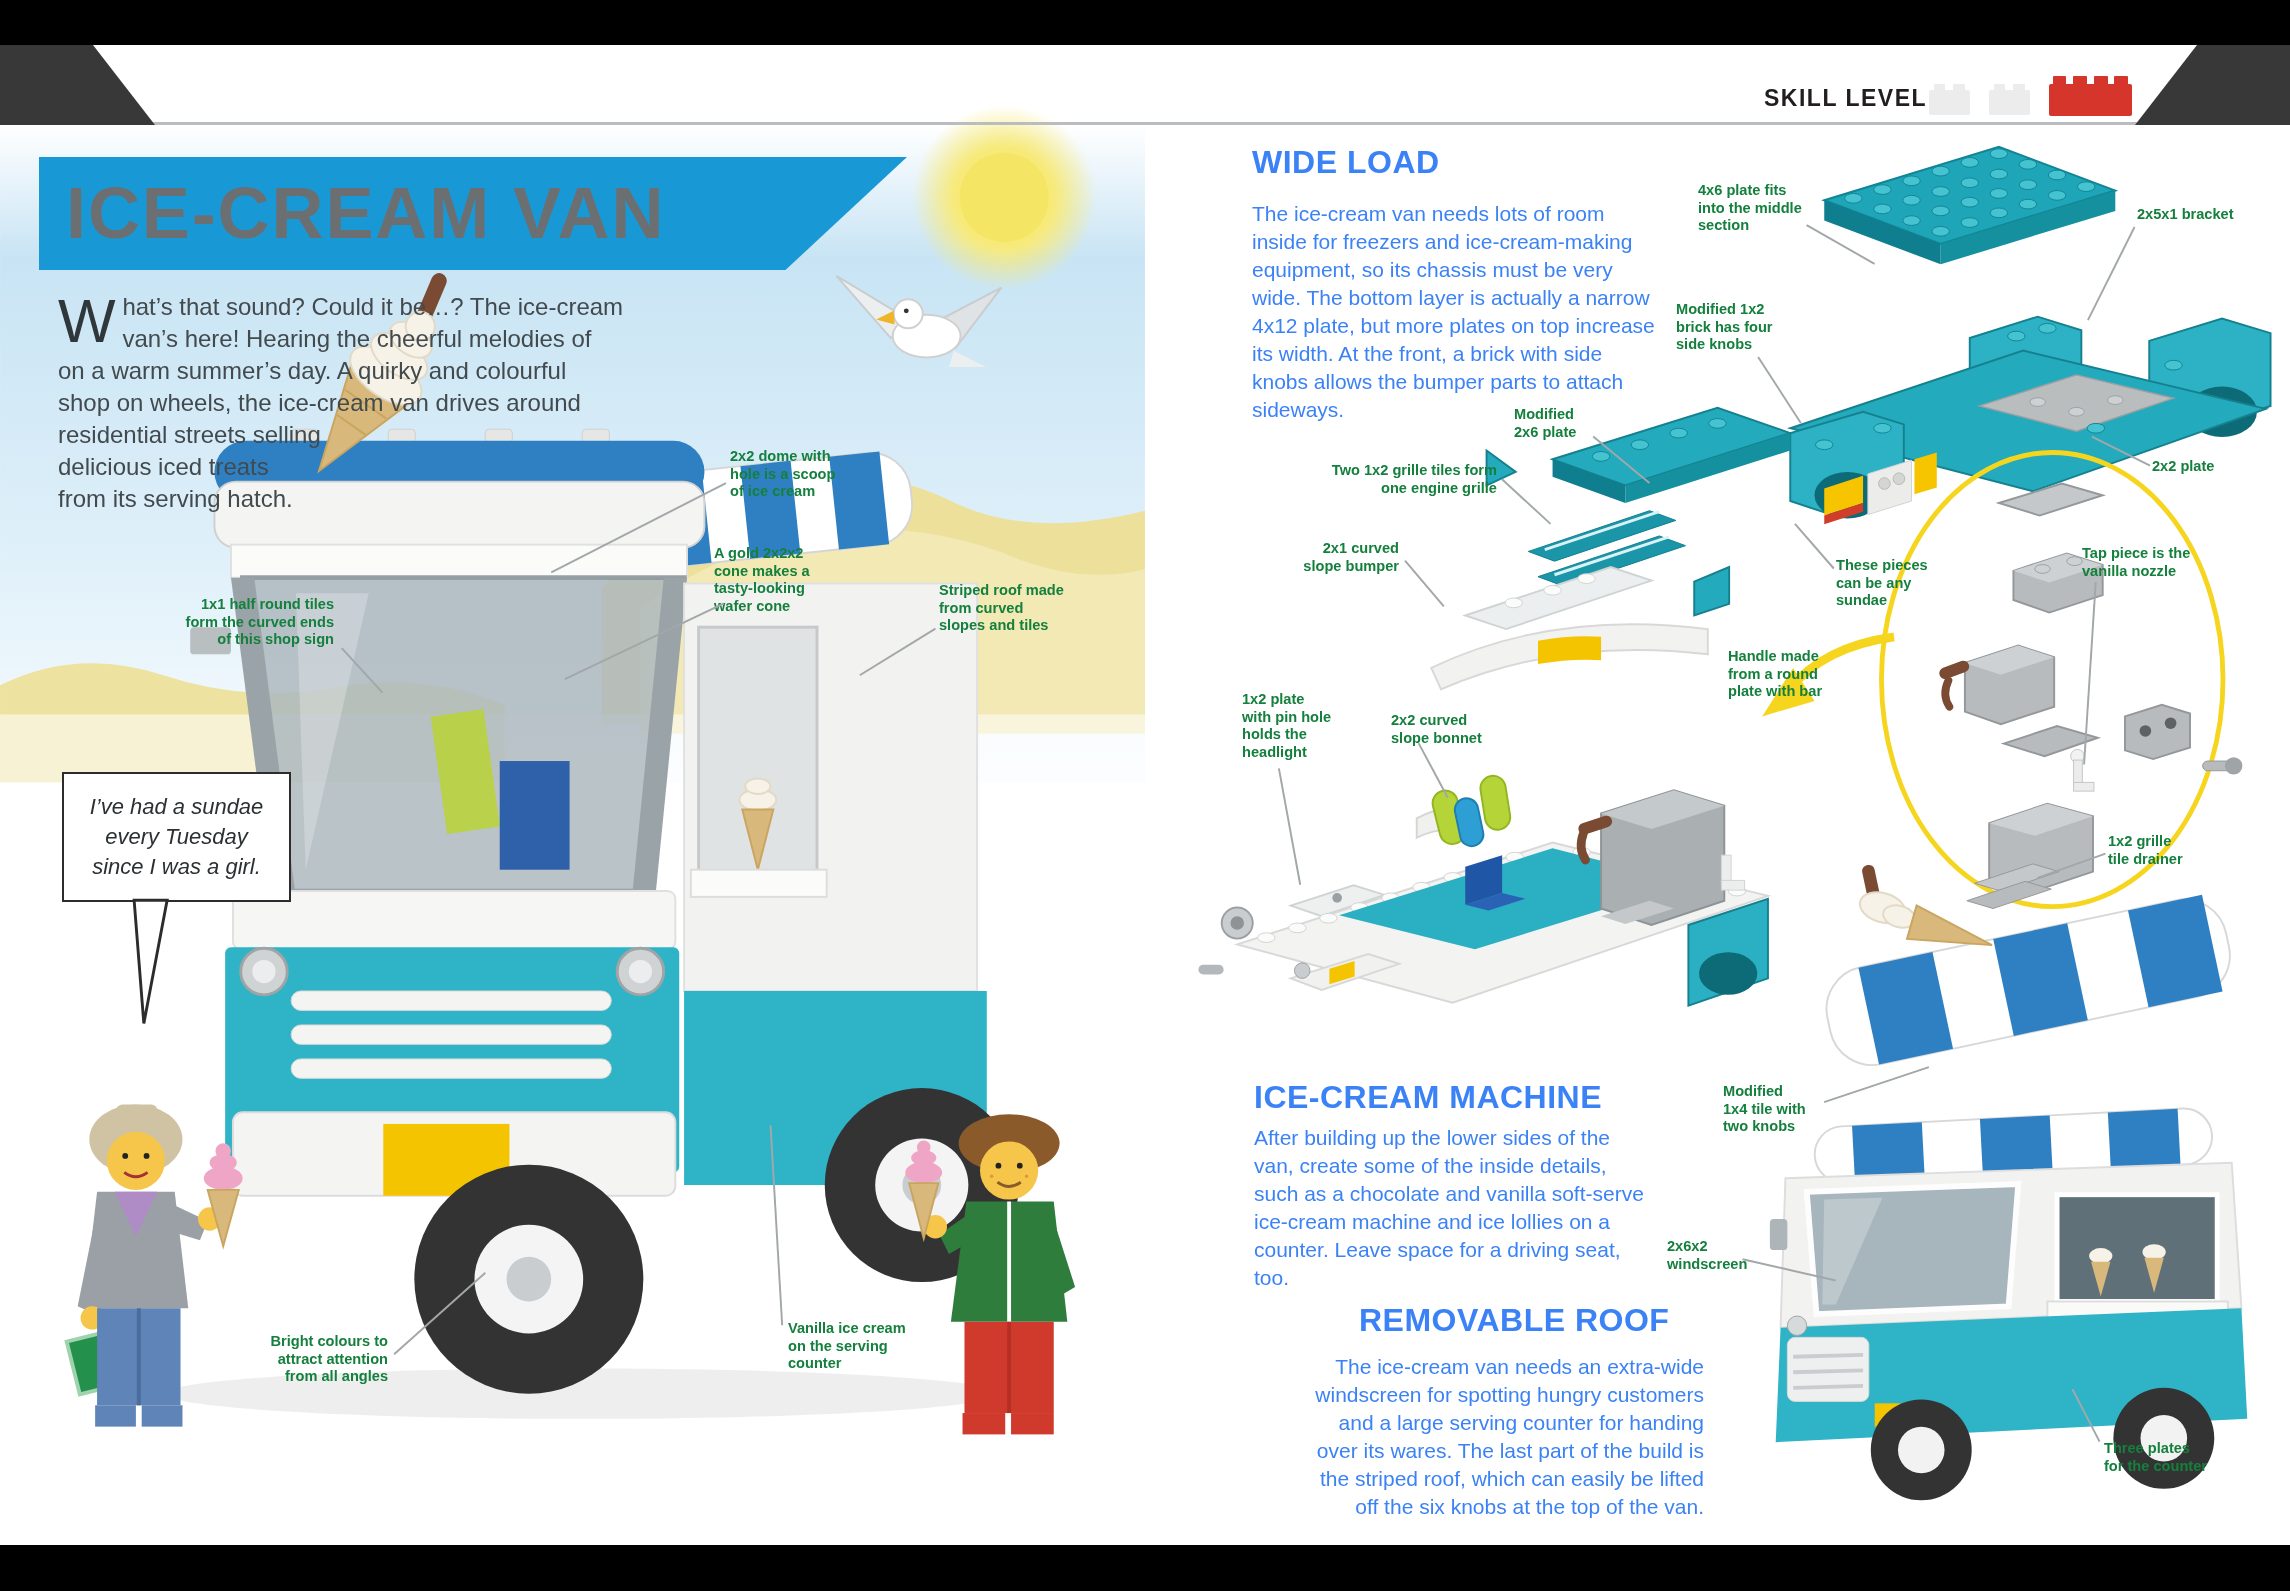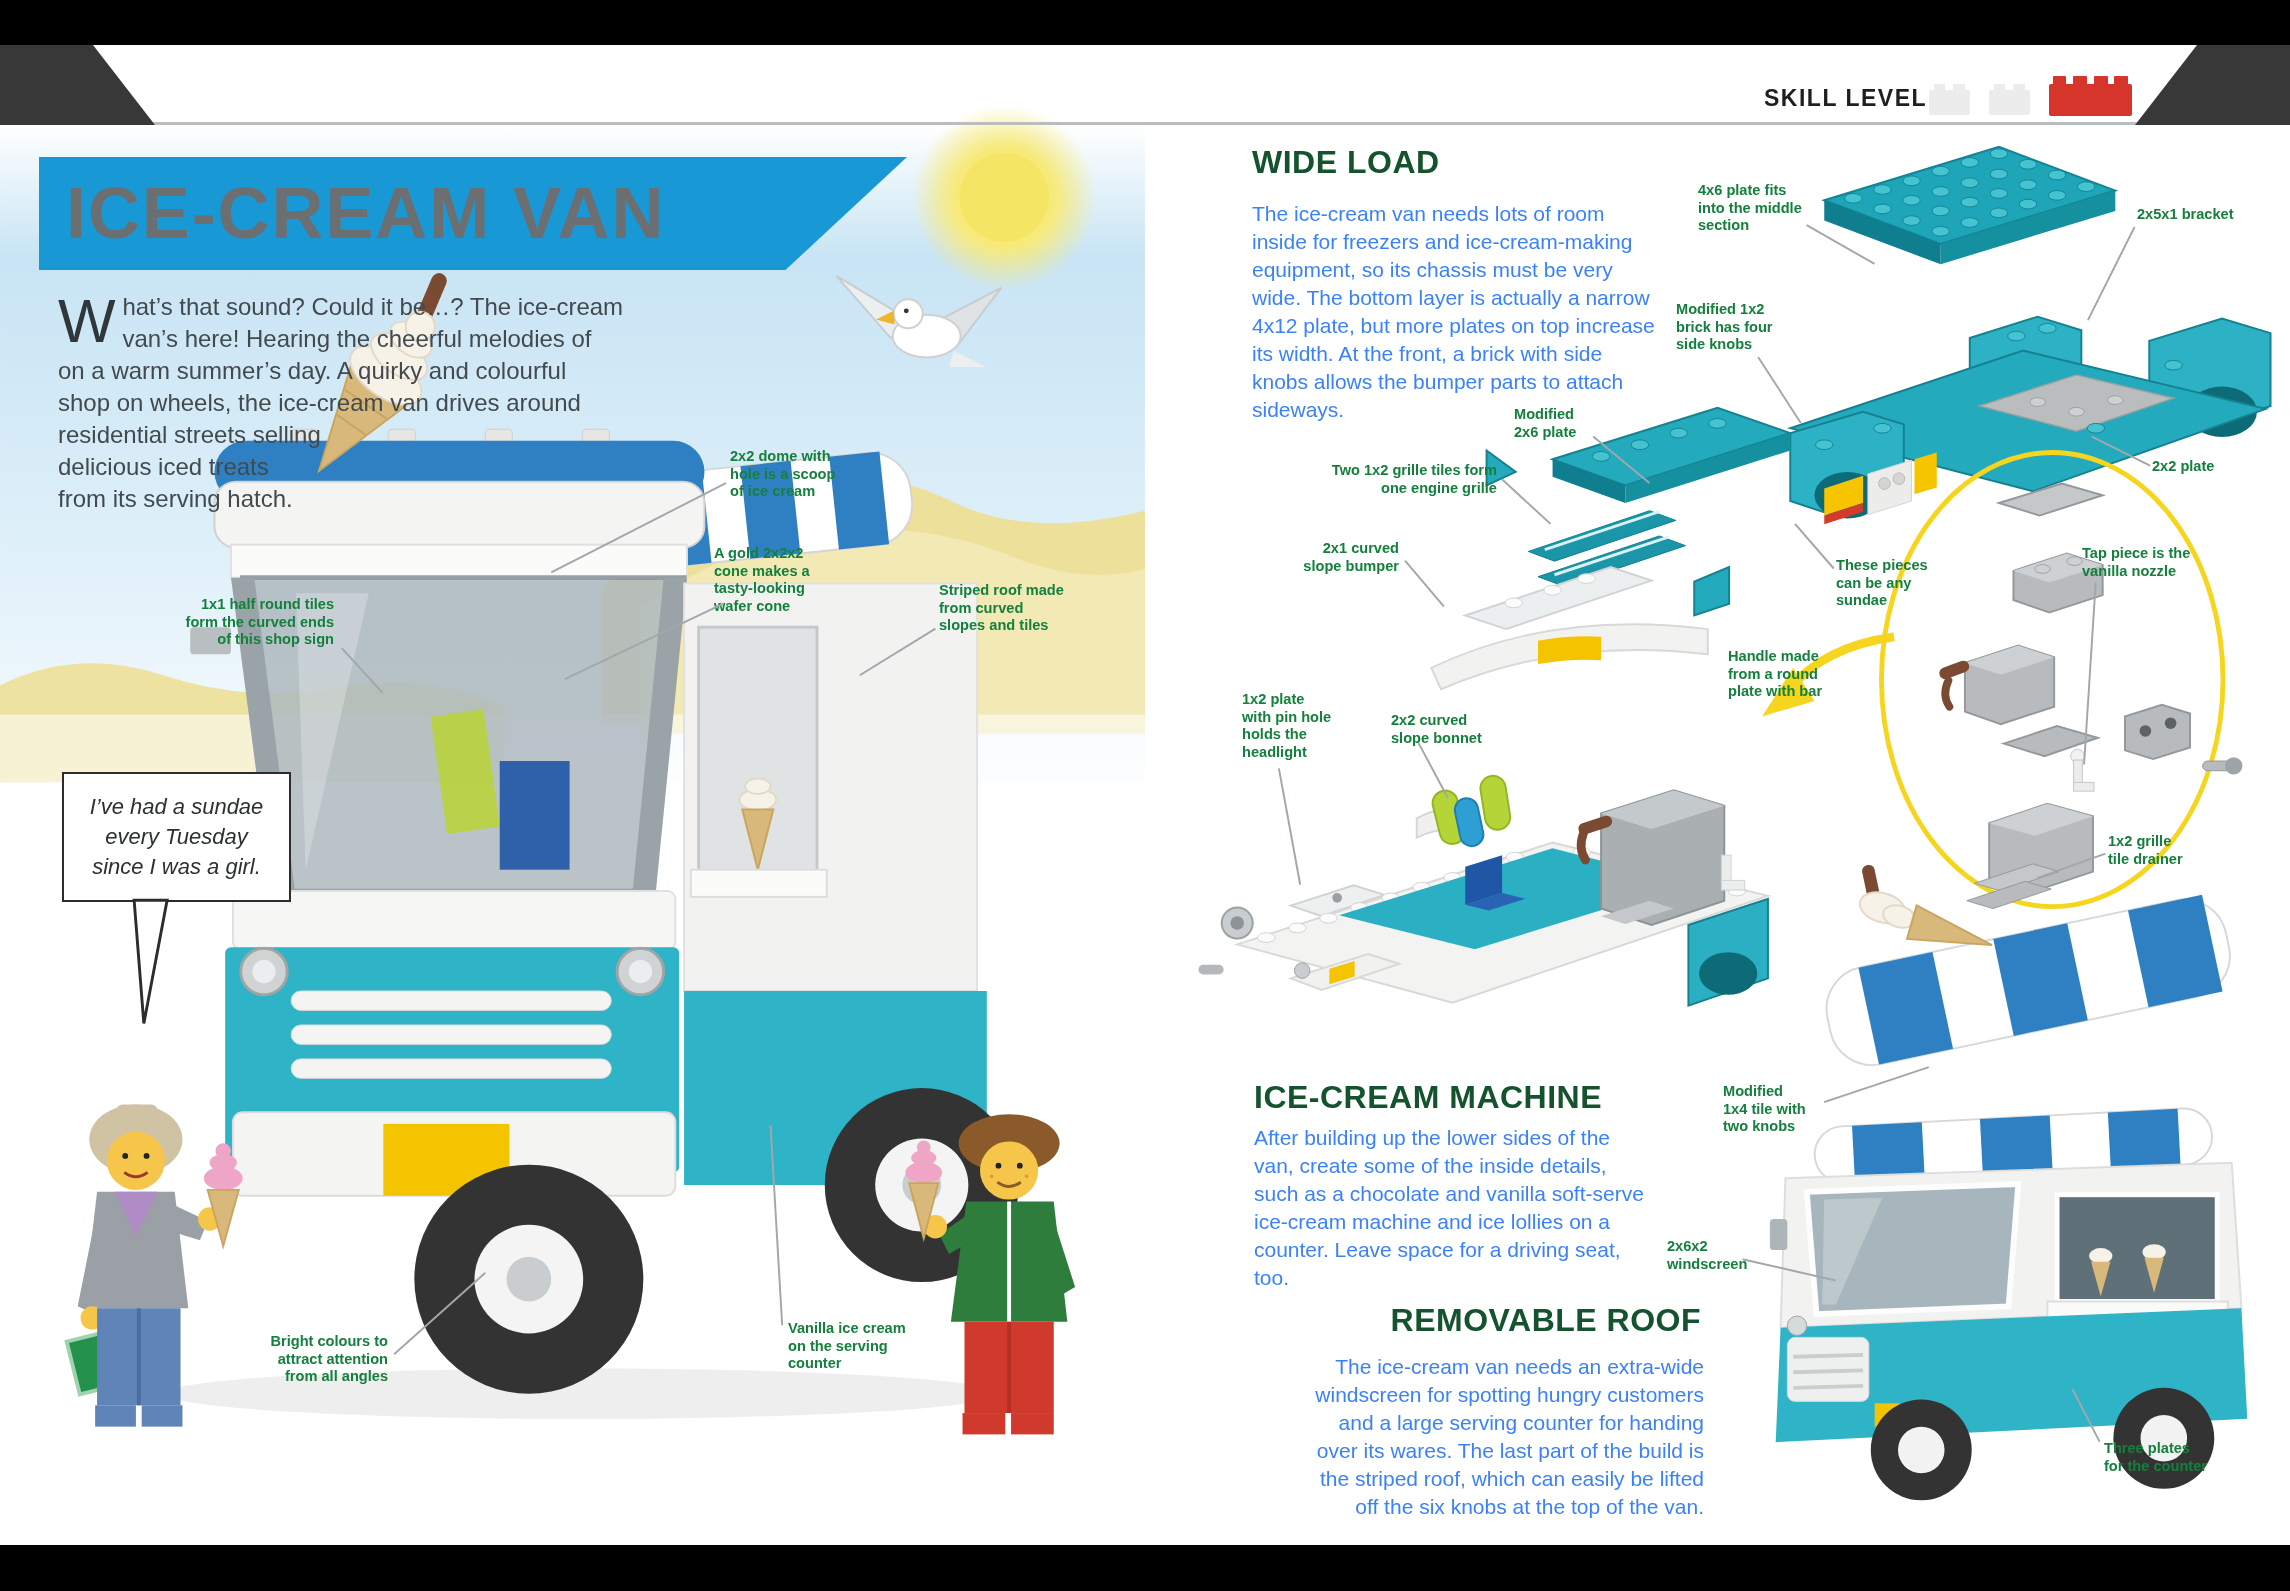--- a/index.html
+++ b/index.html
@@ -20,22 +20,22 @@
   .brick .base{position:absolute;left:0;bottom:0;border-radius:1.9px;}
   .brick .stud{position:absolute;border-radius:1px;}
   .banner{position:absolute;left:39px;top:157px;width:868px;height:113px;background:#1899d6;
           clip-path:polygon(0 0,100% 0,86% 100%,0 100%);}
   .title{position:absolute;left:66px;top:165px;font-size:72px;font-weight:bold;letter-spacing:1.9px;
          color:#6b6f72;line-height:97px;white-space:nowrap;}
   .intro{position:absolute;left:58px;top:291px;width:631px;font-size:24px;line-height:32px;color:#424a4e;}
   .intro .dc{float:left;font-size:61px;line-height:56px;padding:1.9px 6.8px 0 0;color:#2f373b;}
   .lbl{position:absolute;font-size:14.6px;line-height:17.5px;font-weight:bold;color:#15803d;white-space:pre-line;}
   .lbl.r{text-align:right;}
-  .h2{position:absolute;font-weight:800;font-size:32px;color:#14532d;letter-spacing:0.5px;white-space:nowrap;}
-  .h2.r{text-align:right;}
+  .h2{position:absolute;font-weight:800;font-size:32px;color:#3b82f6;letter-spacing:0.5px;white-space:nowrap;}
+  .h2.r{}
   .para{position:absolute;font-size:21px;line-height:28px;color:#3b82f6;}
   .para.r{text-align:right;}
   .bubble{position:absolute;left:62px;top:772px;width:225px;height:126px;background:#fff;border:2.9px solid #2c2c2c;
           display:flex;align-items:center;justify-content:center;text-align:center;font-style:italic;
           font-size:22px;line-height:30px;color:#2b3033;white-space:pre-line;font-weight:500;}
   svg{position:absolute;}
   .overlay{pointer-events:none;}
 </style>
 </head>
 <body>

